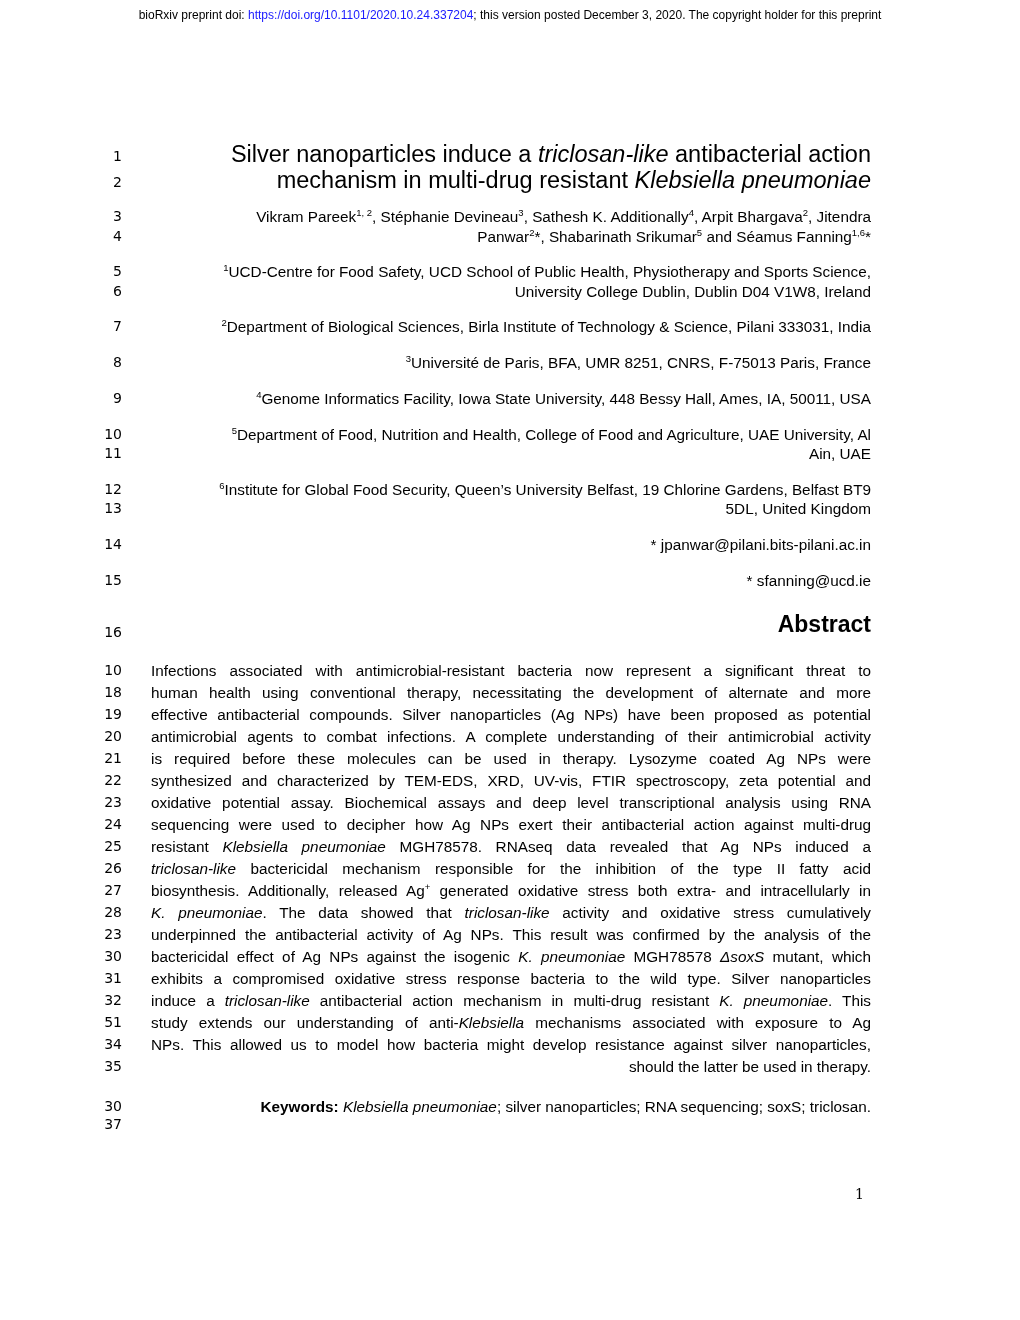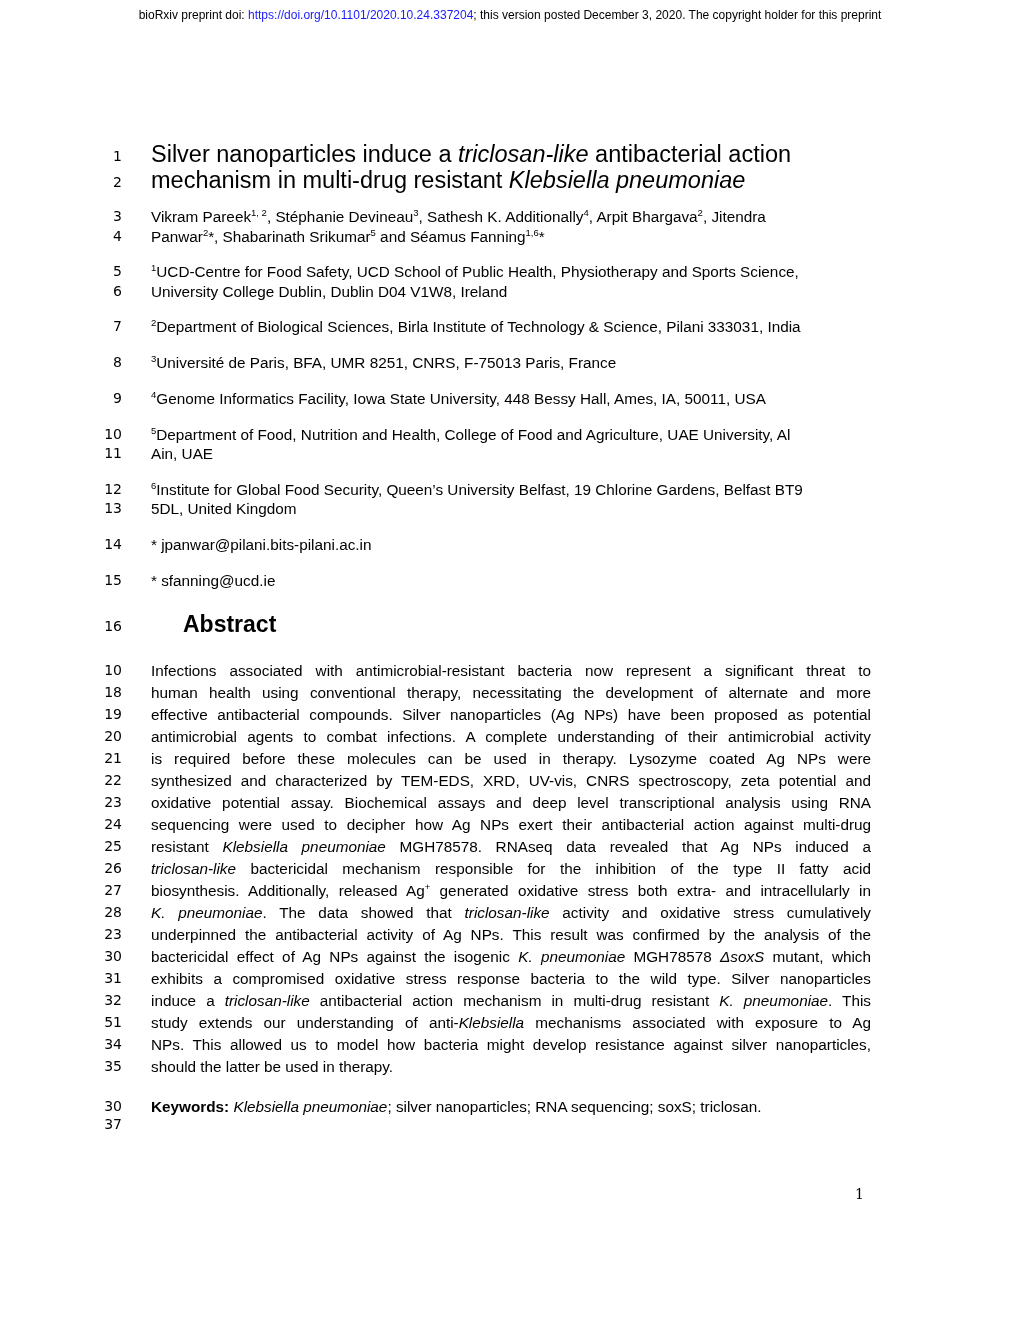--- a/index.html
+++ b/index.html
@@ -4,24 +4,24 @@
 <style>
   html, body { margin: 0; padding: 0; background: #ffffff; }
   body { width: 1020px; height: 1320px; position: relative; overflow: hidden;
          font-family: "Liberation Sans", sans-serif; color: #000; }
   .hdr { position: absolute; top: 8px; left: 0; width: 1020px; text-align: center;
          font-size: 12px; line-height: 14px; color: #000; }
   .hdr a { color: #1a1aff; text-decoration: none; }
   .ln { position: absolute; left: 0; width: 1020px; }
   .num { position: absolute; left: 96px; width: 26px; text-align: right;
          font-family: "DejaVu Sans", sans-serif; font-size: 14px; color: #000; }
-  .txt { position: absolute; left: 151px; width: 720px; font-size: 15.3px; white-space: nowrap; }
+  .txt { position: absolute; left: 151px; width: 720px; font-size: 15.3px; white-space: nowrap; text-align: right; }
   .just { text-align: justify; text-align-last: justify; white-space: normal; }
   .title { font-size: 23.5px; }
-  .abs-h { font-size: 23px; font-weight: bold; margin-left: 32px; }
+  .abs-h { font-size: 23px; font-weight: bold; }
   sup { font-size: 9.5px; vertical-align: 6px; line-height: 0; }
   i { font-style: italic; }
   b { font-weight: bold; }
   .pagenum { position: absolute; left: 855px; top: 1186px; font-family: "DejaVu Serif", serif;
              font-size: 14px; }
 </style>
 </head>
 <body>
 
 <div class="hdr">
@@ -86,21 +86,21 @@
 <div class="ln" style="top:536px">
   <span class="num">14</span>
   <span class="txt">* jpanwar@pilani.bits-pilani.ac.in</span>
 </div>
 <div class="ln" style="top:572px">
   <span class="num">15</span>
   <span class="txt">* sfanning@ucd.ie</span>
 </div>
 
 <div class="ln" style="top:611px">
-  <span class="num" style="top:7px">16</span>
+  <span class="num" style="top:13px">16</span>
   <span class="txt abs-h">Abstract</span>
 </div>
 
 <div>
   <div class="ln" style="top:662px">
       <span class="num">10</span>
       <span class="txt just">Infections associated with antimicrobial-resistant bacteria now represent a significant threat to</span>
     </div>
   <div class="ln" style="top:684px">
       <span class="num">18</span>
@@ -113,21 +113,21 @@
   <div class="ln" style="top:728px">
       <span class="num">20</span>
       <span class="txt just">antimicrobial agents to combat infections. A complete understanding of their antimicrobial activity</span>
     </div>
   <div class="ln" style="top:750px">
       <span class="num">21</span>
       <span class="txt just">is required before these molecules can be used in therapy. Lysozyme coated Ag NPs were</span>
     </div>
   <div class="ln" style="top:772px">
       <span class="num">22</span>
-      <span class="txt just">synthesized and characterized by TEM-EDS, XRD, UV-vis, CNRS spectroscopy, zeta potential and</span>
+      <span class="txt just">synthesized and characterized by TEM-EDS, XRD, UV-vis, FTIR spectroscopy, zeta potential and</span>
     </div>
   <div class="ln" style="top:794px">
       <span class="num">23</span>
       <span class="txt just">oxidative potential assay. Biochemical assays and deep level transcriptional analysis using RNA</span>
     </div>
   <div class="ln" style="top:816px">
       <span class="num">24</span>
       <span class="txt just">sequencing were used to decipher how Ag NPs exert their antibacterial action against multi-drug</span>
     </div>
   <div class="ln" style="top:838px">

